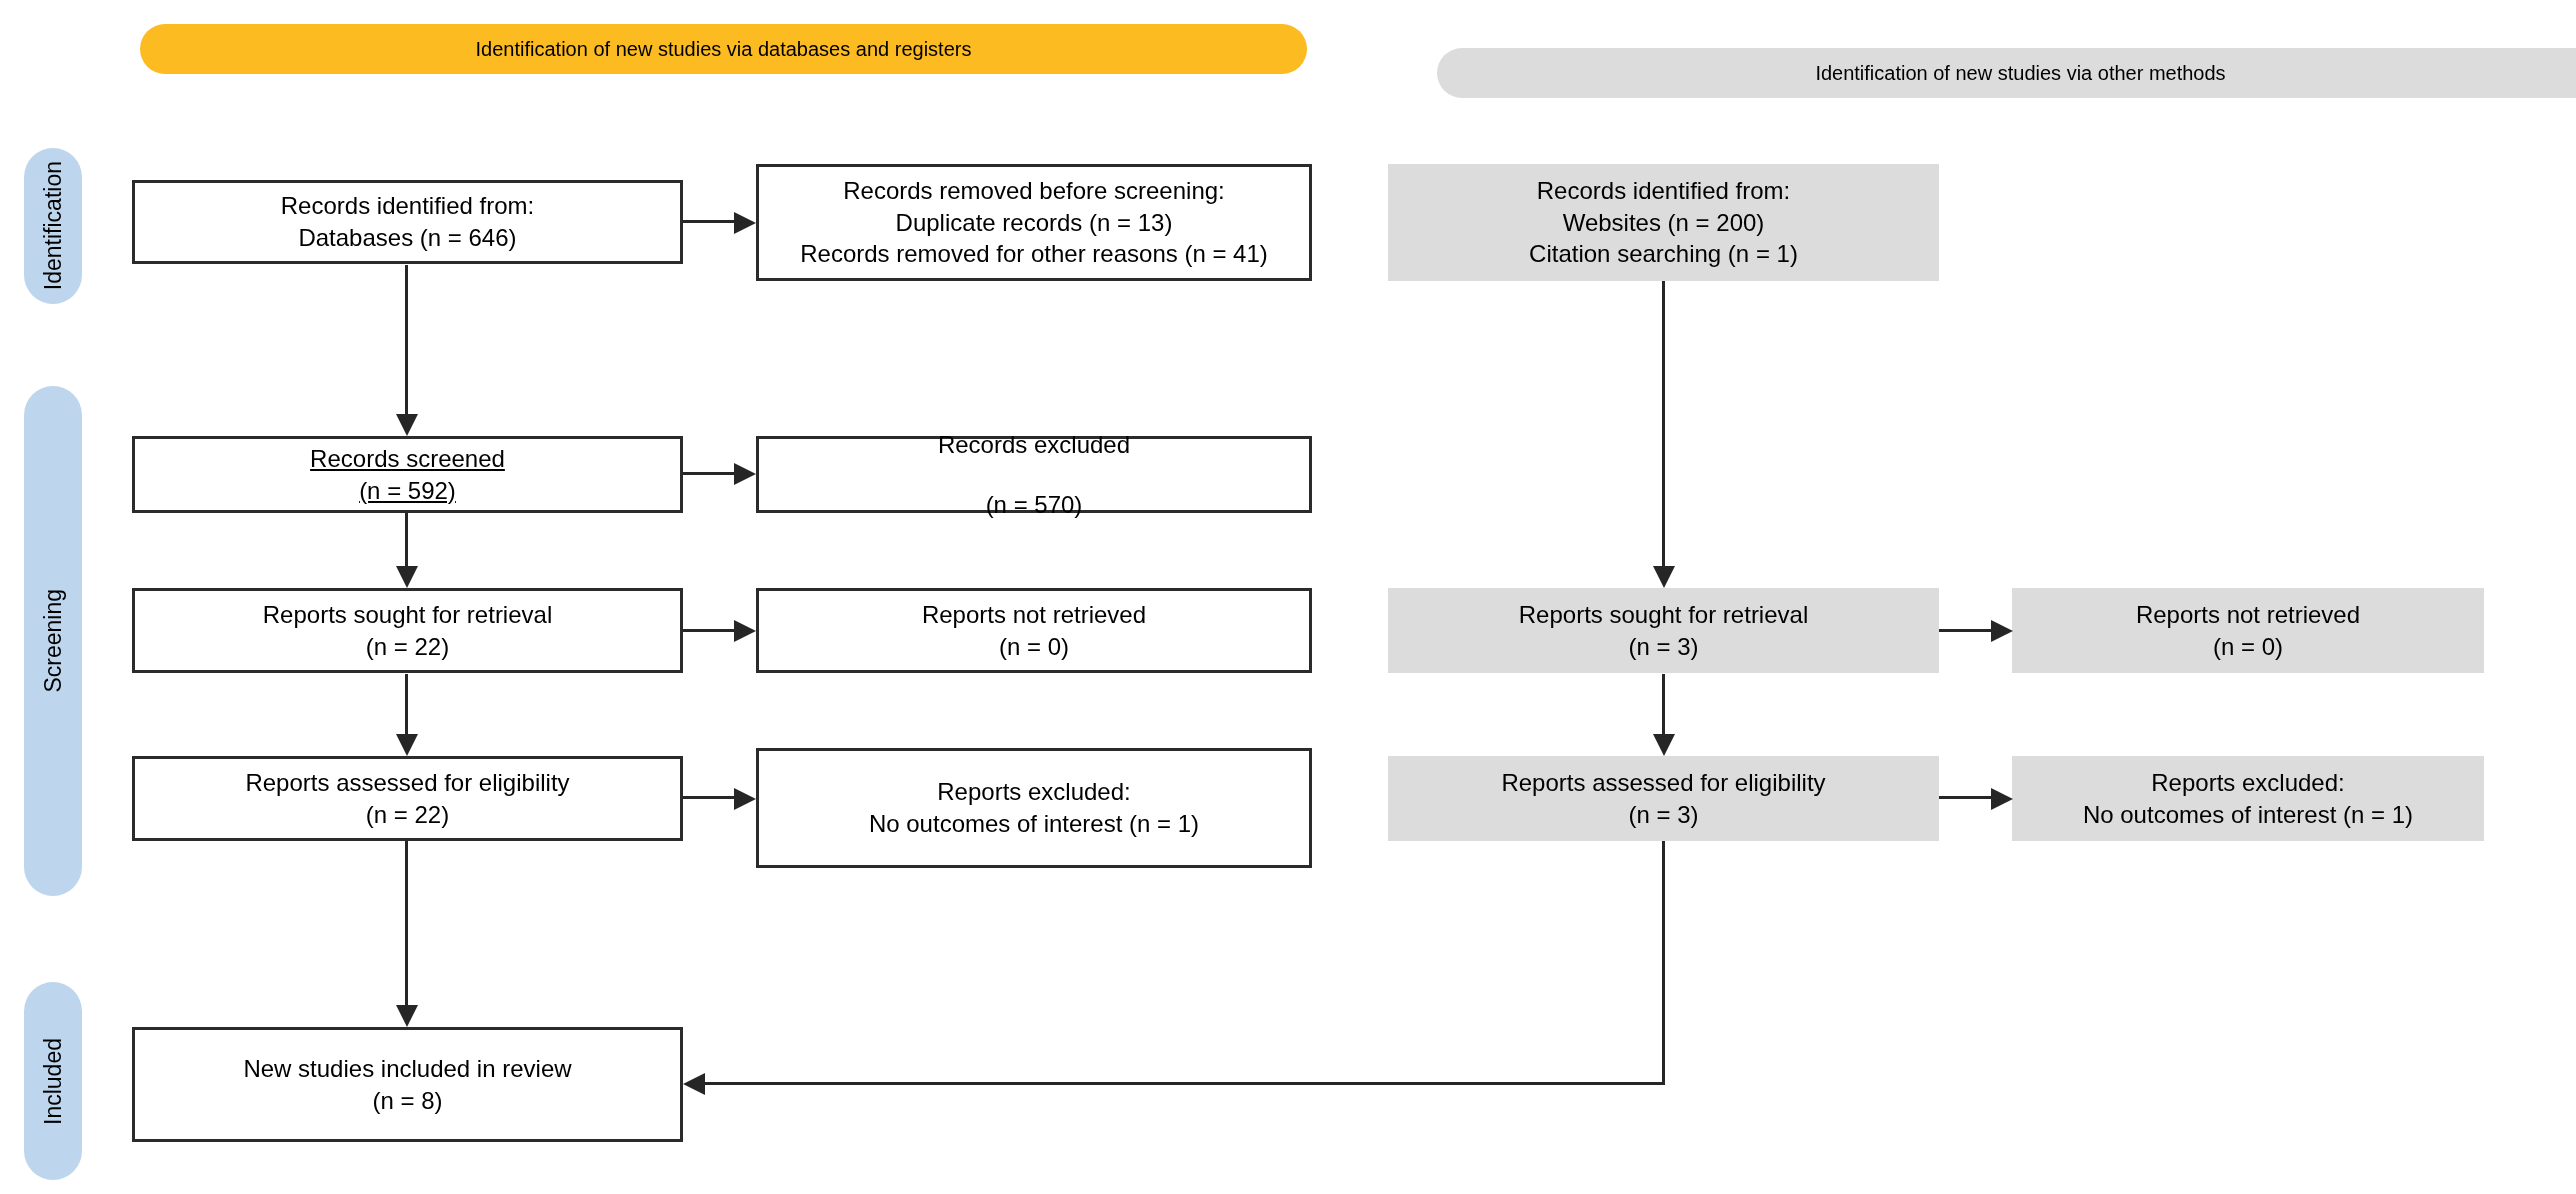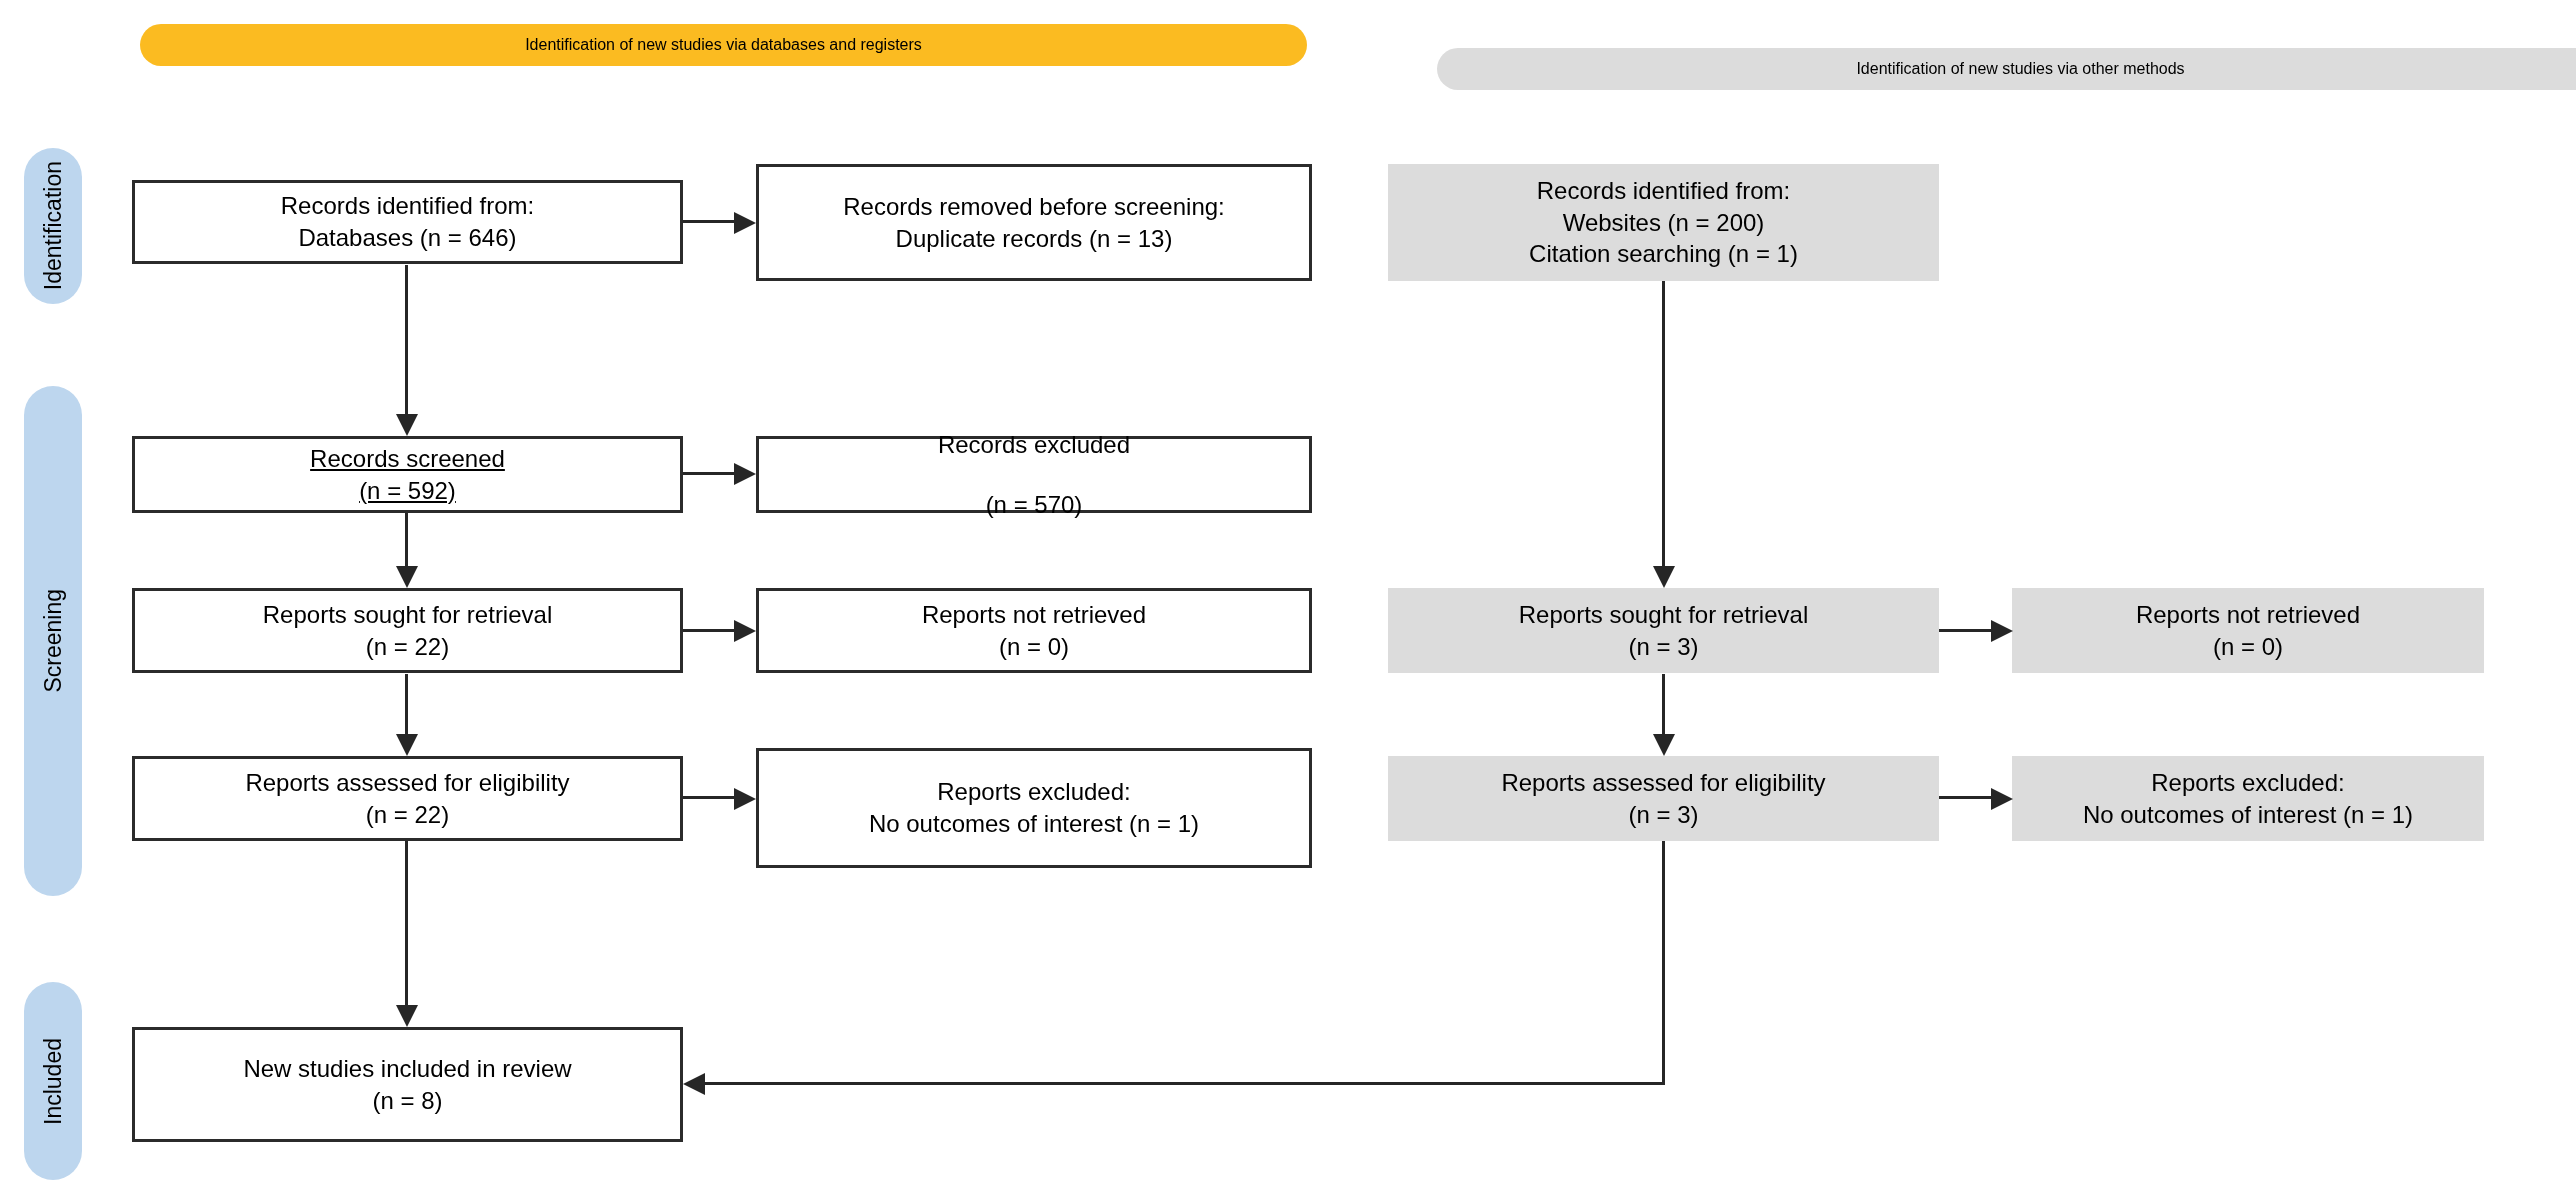--- a/index.html
+++ b/index.html
@@ -7,27 +7,27 @@
     position: relative;
     width: 2576px;
     height: 1194px;
     background: #ffffff;
     font-family: "Liberation Sans", "DejaVu Sans", sans-serif;
     color: #000000;
     overflow: hidden;
   }
   .banner {
     position: absolute;
-    height: 42px;
+    height: 50px;
     border-radius: 27px;
     display: flex;
     align-items: center;
     justify-content: center;
     text-align: center;
-    font-size: 16px;
+    font-size: 20px;
   }
   .banner.yellow { background: #FBBB21; }
   .banner.gray   { background: #DCDCDC; }
   .pill {
     position: absolute;
     left: 24.4px;
     width: 58px;
     background: #BDD6EE;
     border-radius: 29px;
     display: flex;
@@ -99,20 +99,21 @@
   </div>
 
   <div class="box white" style="left:132px; top:180px; width:551px; height:84px;">
     <div>Records identified from:</div>
     <div>Databases (n = 646)</div>
   </div>
 
   <div class="box white" style="left:756px; top:164px; width:556px; height:117px;">
     <div>Records removed before screening:</div>
     <div>Duplicate records (n = 13)</div>
+    <div>Records removed for other reasons (n = 41)</div>
   </div>
 
   <div class="box white" style="left:132px; top:436px; width:551px; height:77px;text-decoration:underline;">
     <div>Records screened</div>
     <div>(n = 592)</div>
   </div>
 
   <div class="box white" style="left:756px; top:436px; width:556px; height:77px;gap:28px;">
     <div>Records excluded</div>
     <div>(n = 570)</div>

